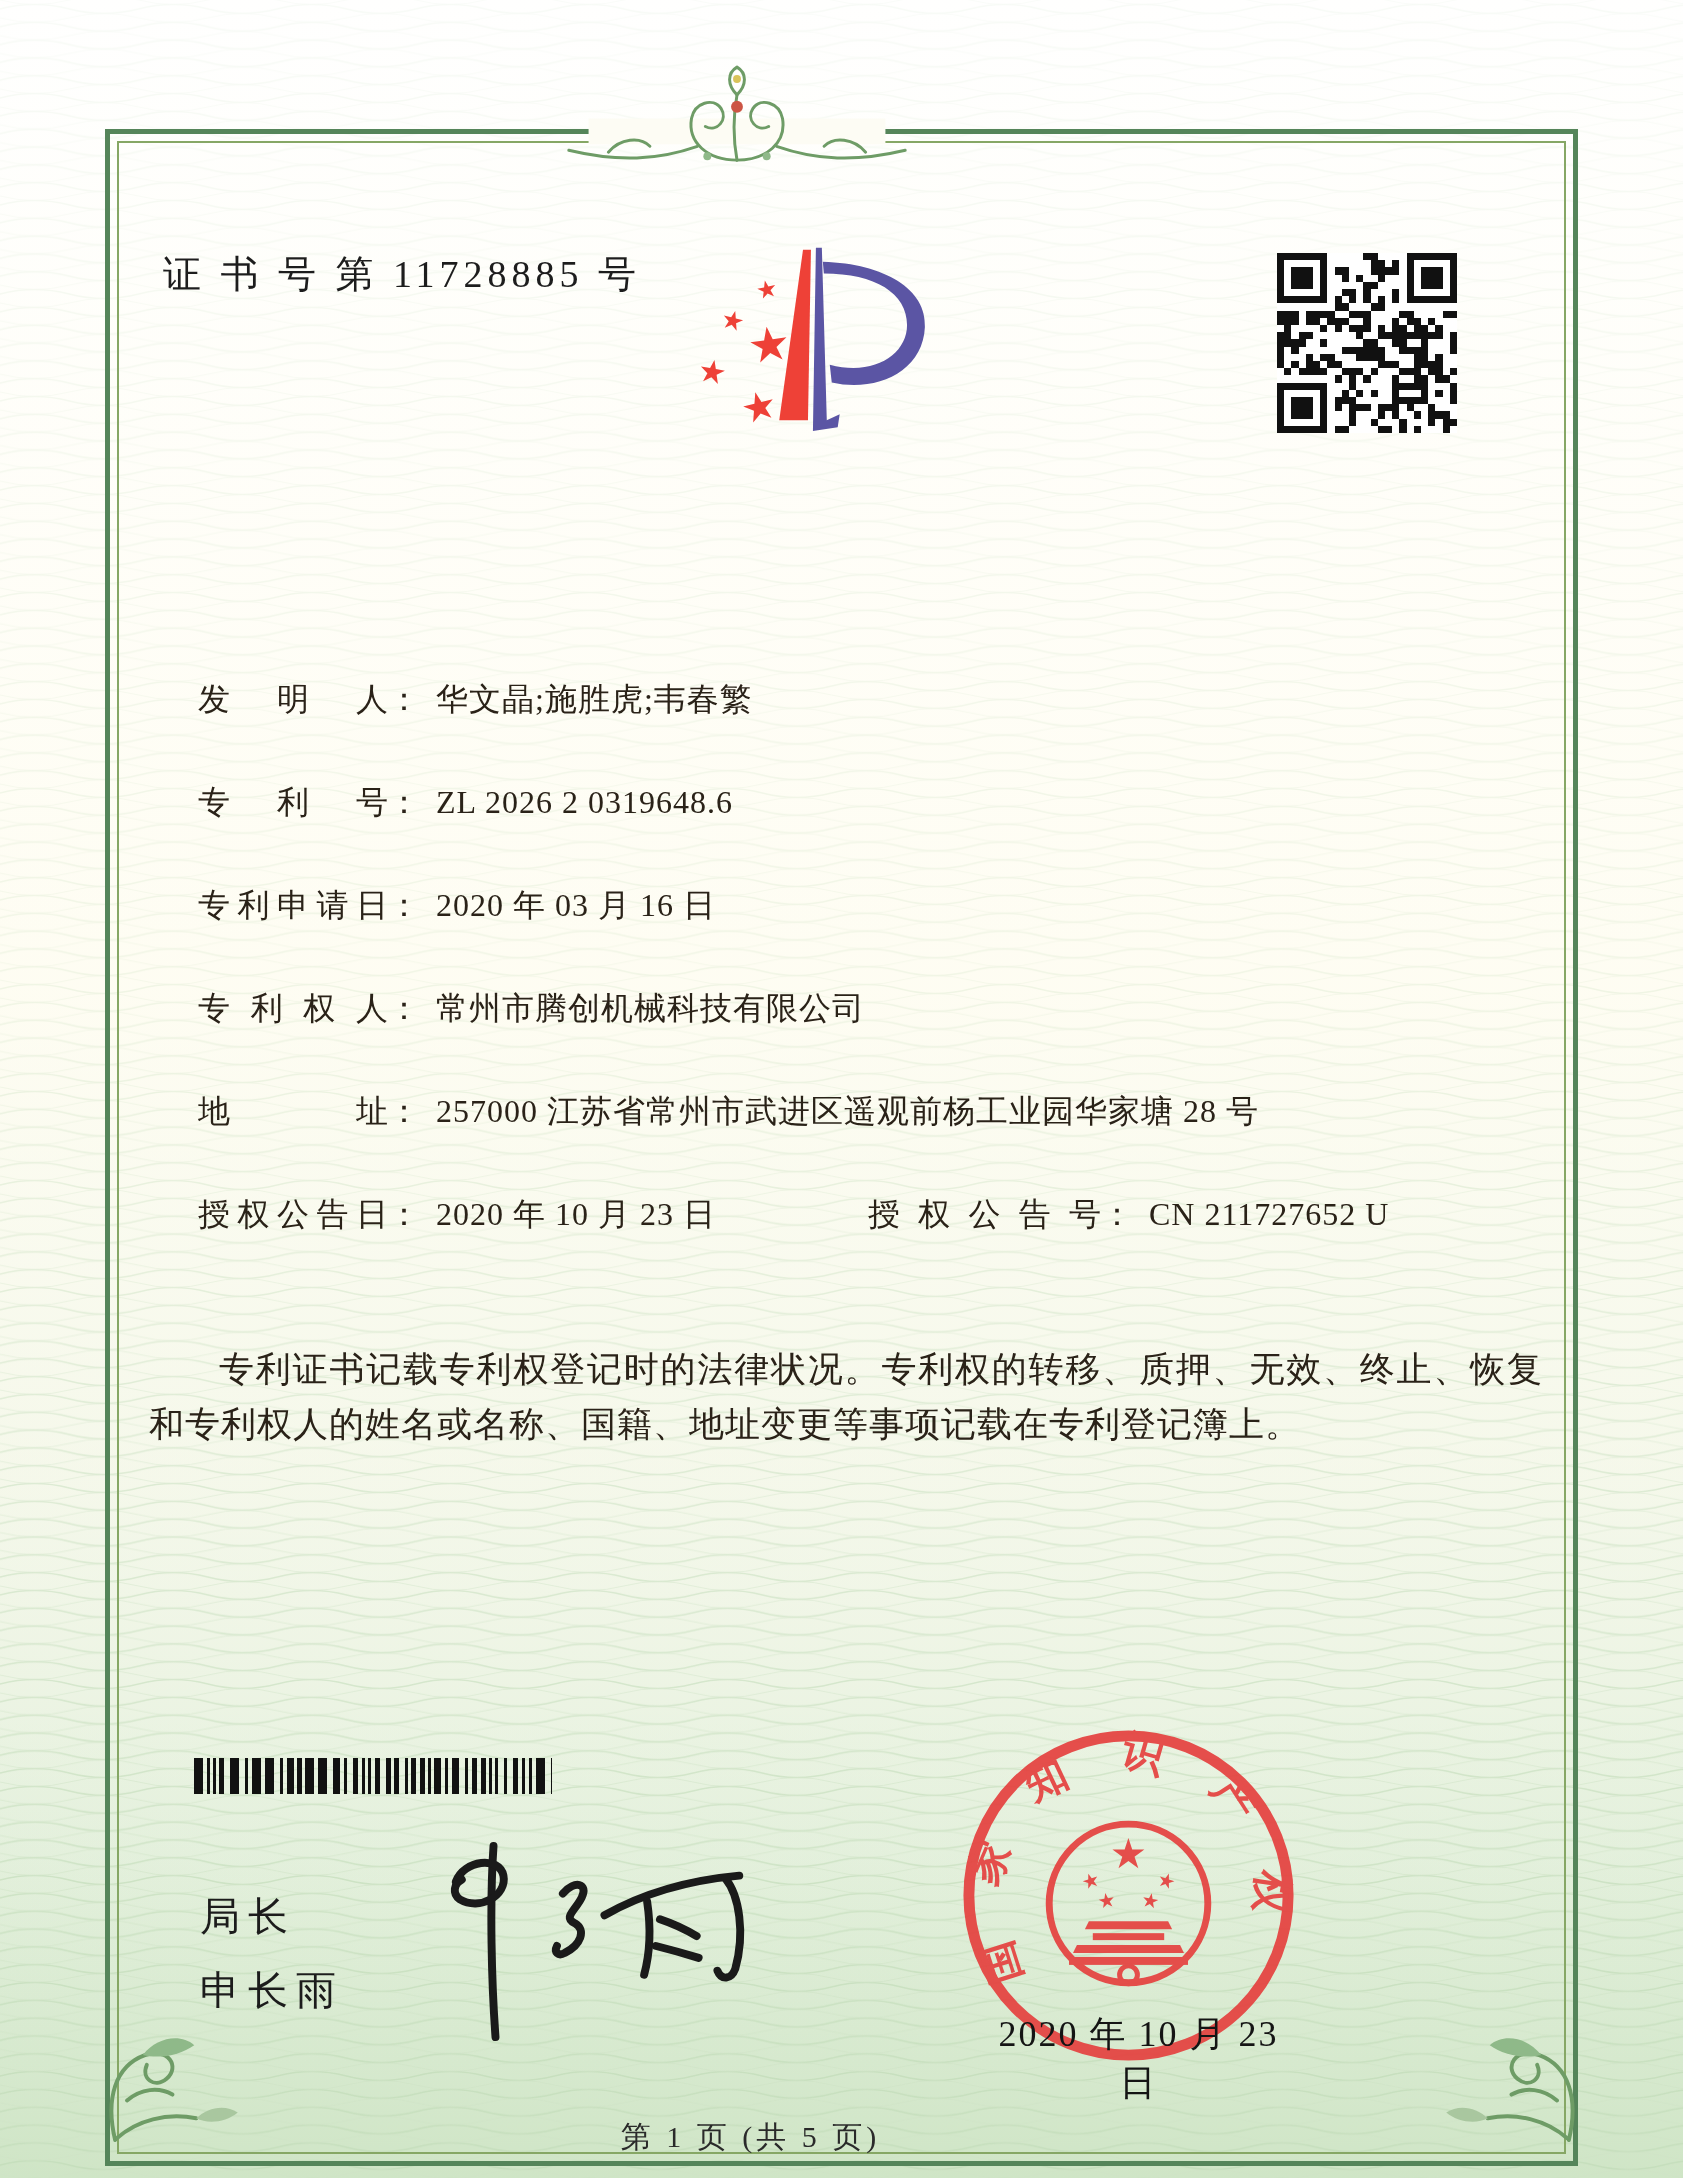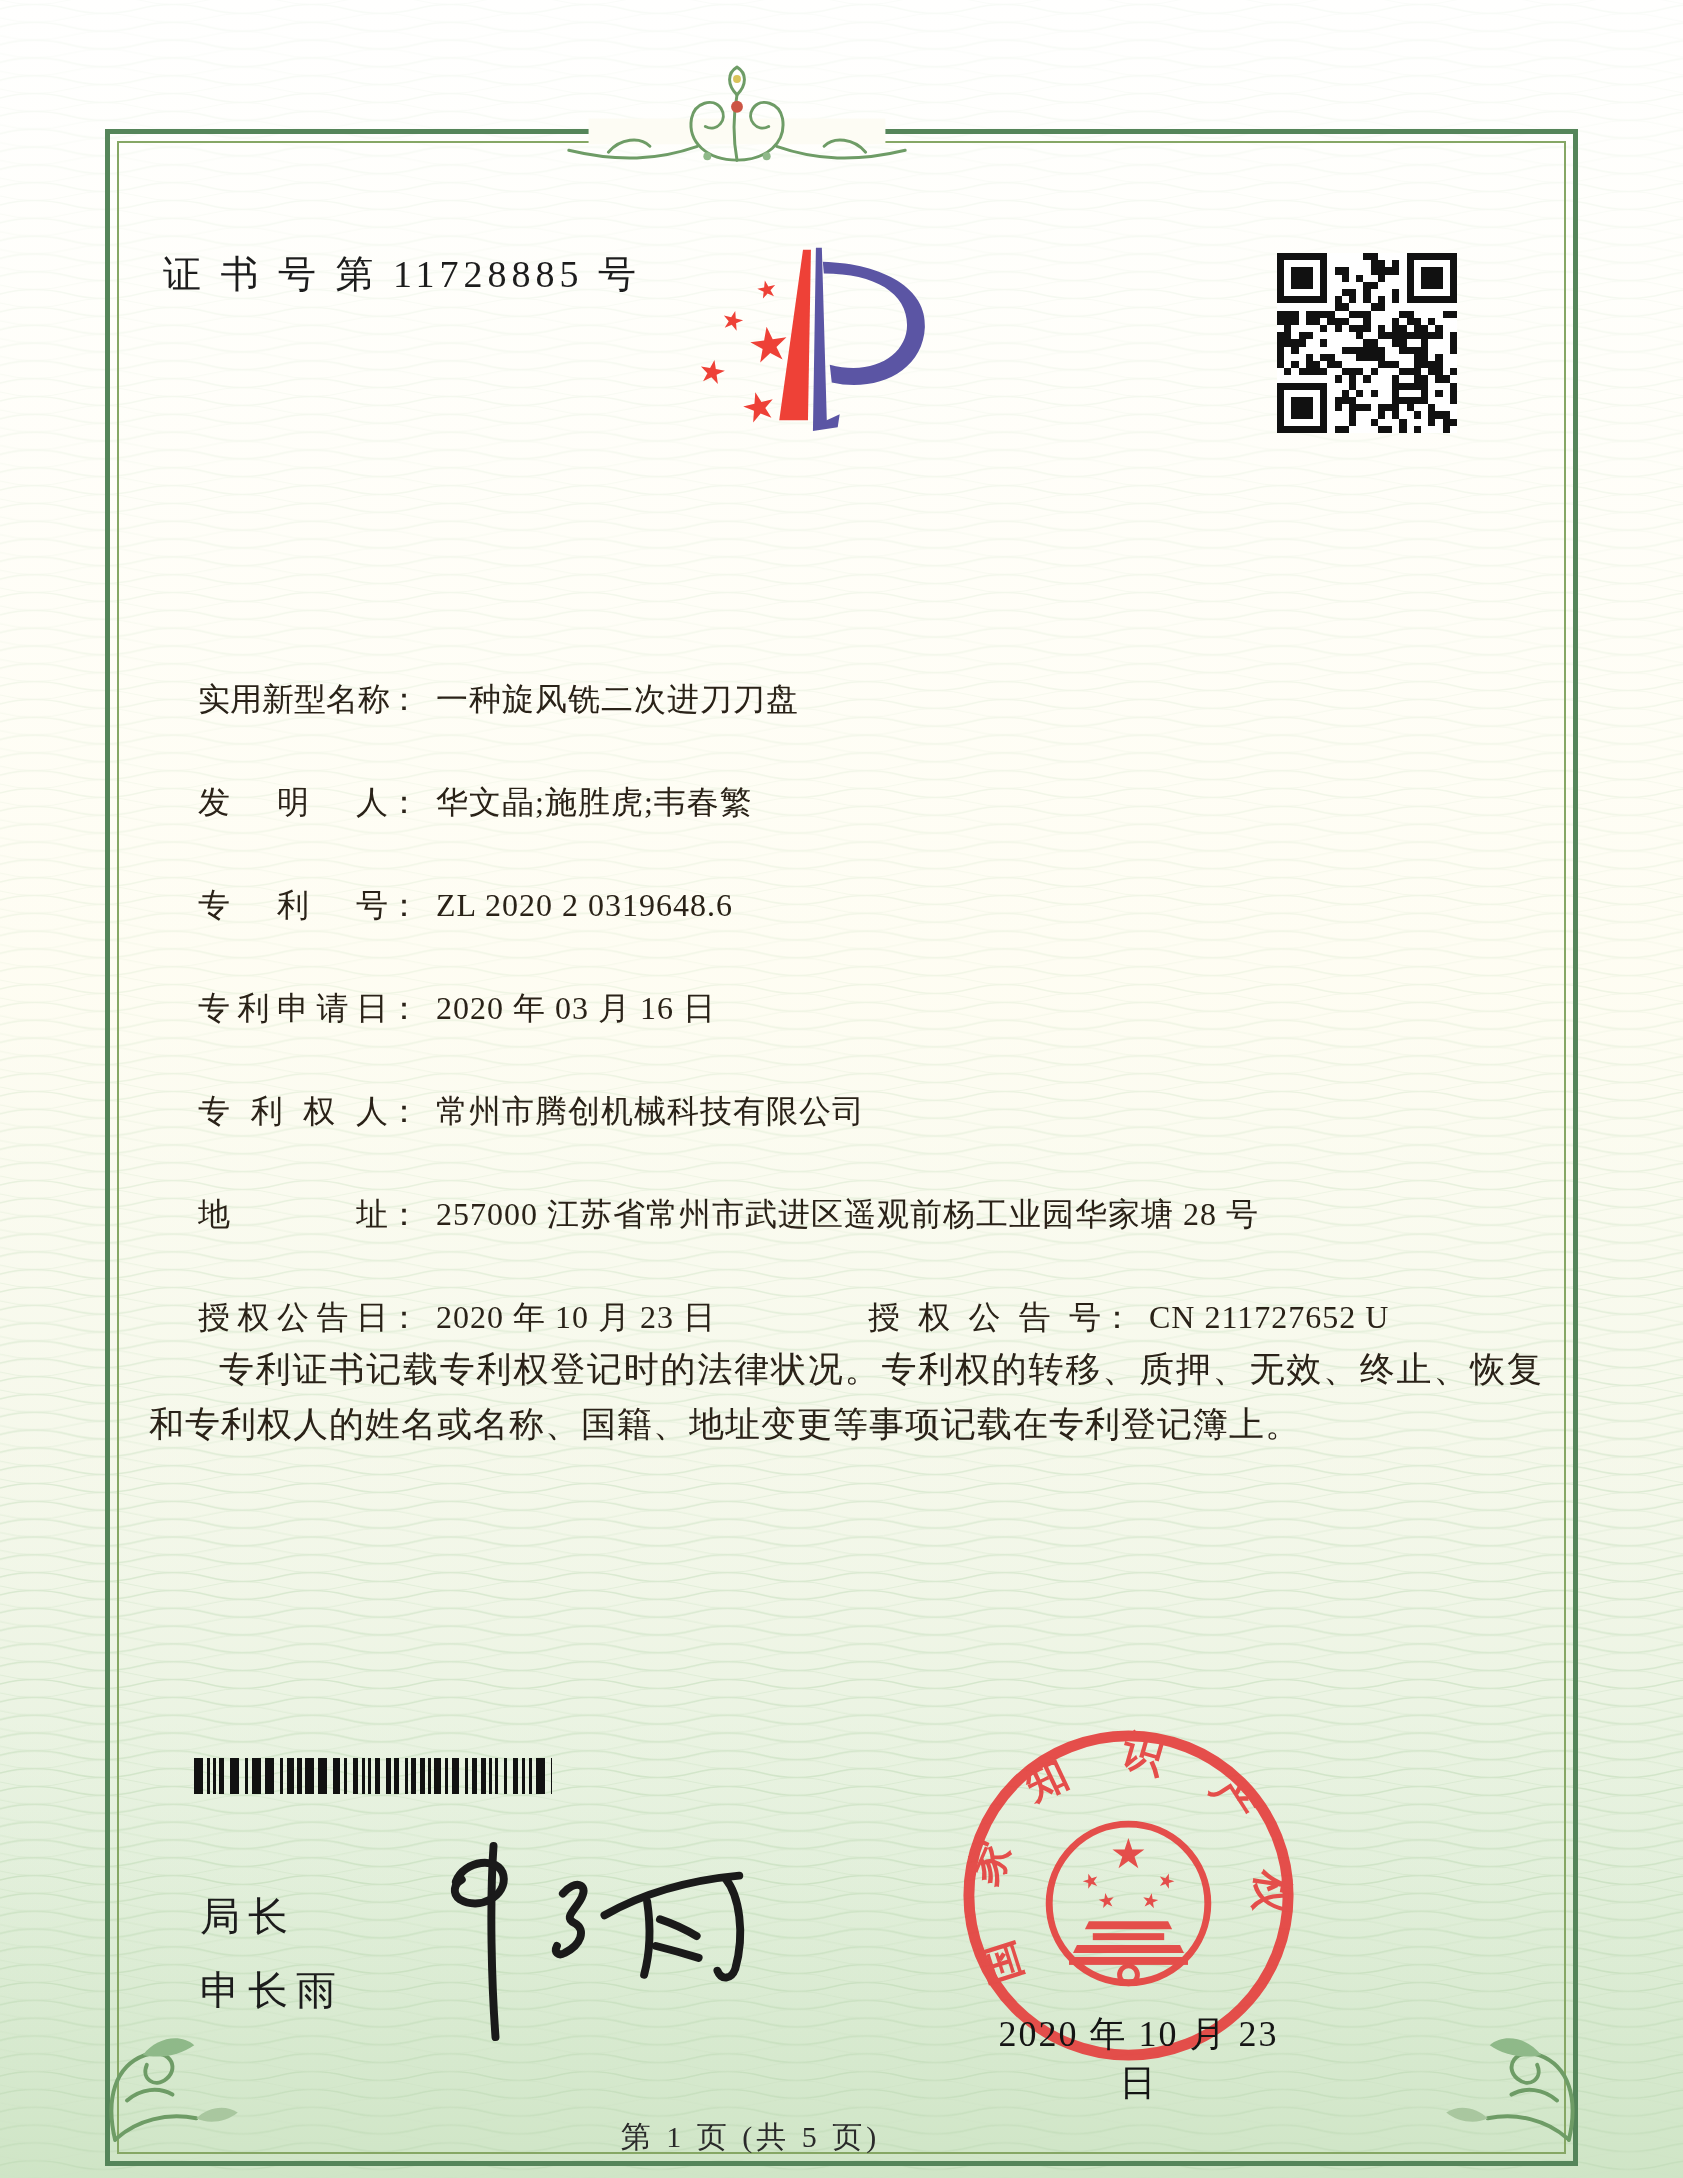--- a/index.html
+++ b/index.html
@@ -747,27 +747,24 @@
       <div></div>
       <div></div>
       <div></div>
       <div class="d"></div>
       <div></div>
     </div>
 
 
   <div class="fields">
     <div class="field-row">
-      <span class="fl">实用新型名称</span><span class="fc">：</span><span class="fv">一种旋风铣二次进刀刀盘</span>
-    </div>
-    <div class="field-row">
       <span class="fl">发明人</span><span class="fc">：</span><span class="fv">华文晶;施胜虎;韦春繁</span>
     </div>
     <div class="field-row">
-      <span class="fl">专利号</span><span class="fc">：</span><span class="fv">ZL 2020 2 0319648.6</span>
+      <span class="fl">专利号</span><span class="fc">：</span><span class="fv">ZL 2026 2 0319648.6</span>
     </div>
     <div class="field-row">
       <span class="fl">专利申请日</span><span class="fc">：</span><span class="fv">2020 年 03 月 16 日</span>
     </div>
     <div class="field-row">
       <span class="fl">专利权人</span><span class="fc">：</span><span class="fv">常州市腾创机械科技有限公司</span>
     </div>
     <div class="field-row">
       <span class="fl">地址</span><span class="fc">：</span><span class="fv">257000 江苏省常州市武进区遥观前杨工业园华家塘 28 号</span>
     </div>

